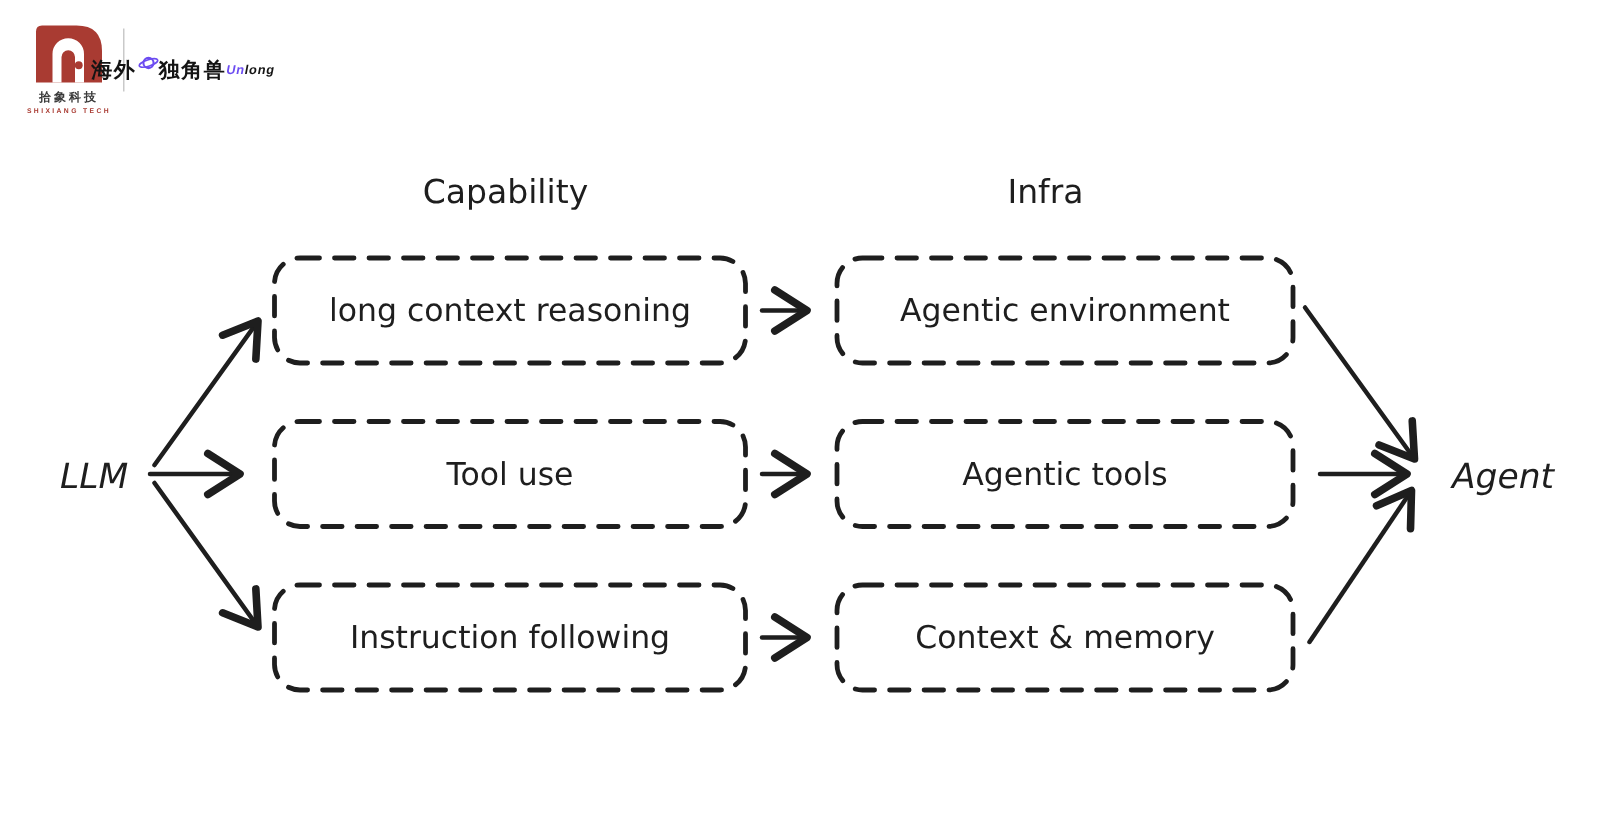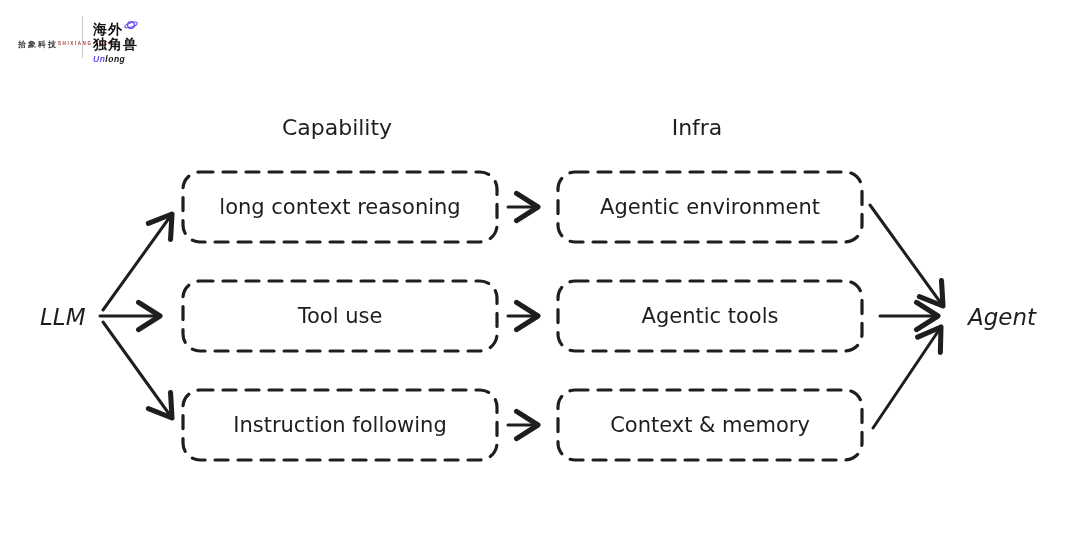--- a/index.html
+++ b/index.html
@@ -21,21 +21,21 @@
   
   .header {
     position: absolute;
     left: 18px;
     top: 16px;
     display: flex;
     align-items: center;
   }
   .logo-shixiang {
     display: flex;
-    flex-direction: row;
+    flex-direction: column;
     align-items: center;
     width: 56px;
   }
   .logo-shixiang .logo-cn {
     margin-top: 3px;
     font-size: 8px;
     font-weight: 700;
     letter-spacing: 2px;
     color: #3a3a3a;
     white-space: nowrap;
@@ -49,21 +49,20 @@
     white-space: nowrap;
   }
   .logo-divider {
     width: 1px;
     height: 42px;
     background: #c9c9c9;
     margin: 0 10px 12px 8px;
   }
   .logo-unicorn {
     display: flex;
-    flex-direction: column;
     align-items: flex-start;
     width: 58px;
     justify-content: center;
   }
   .unicorn-line {
     font-size: 14px;
     line-height: 15px;
     font-weight: 900;
     color: #141414;
     letter-spacing: 1px;

